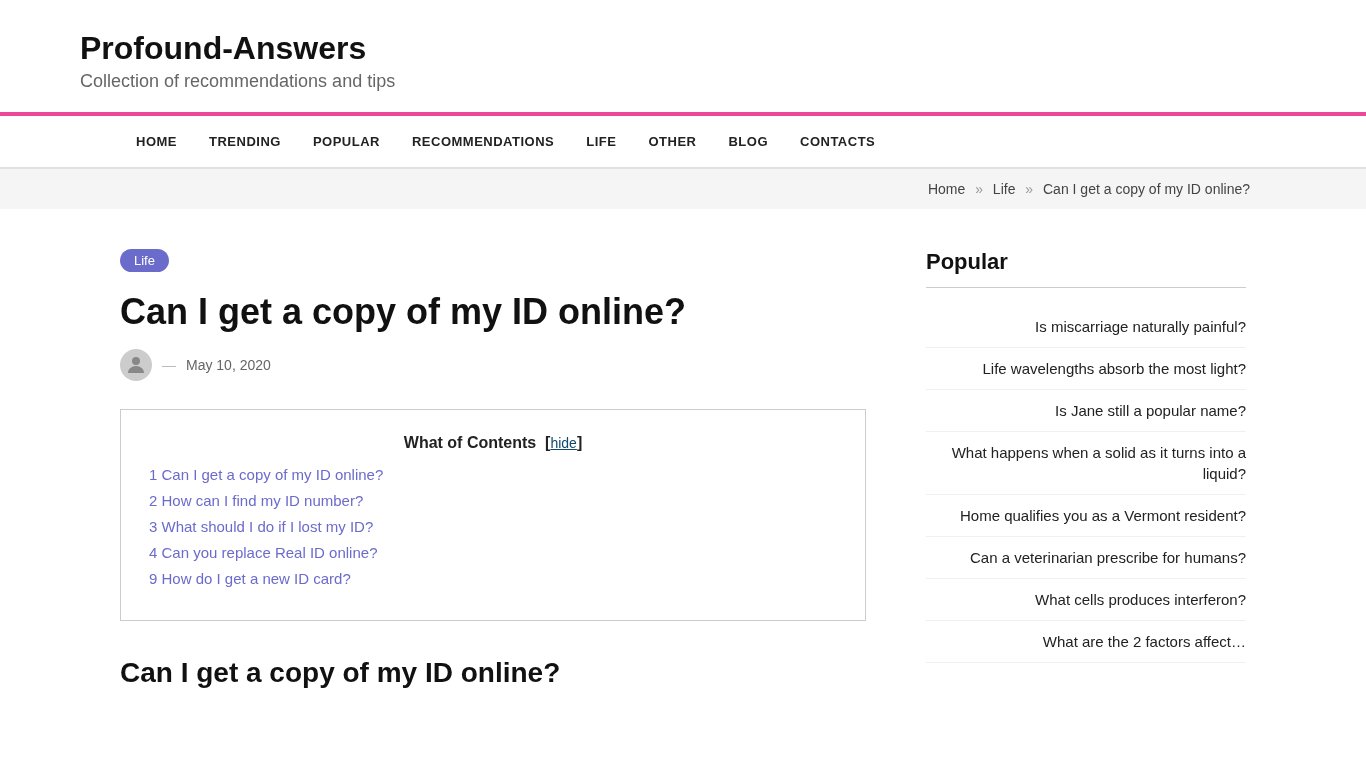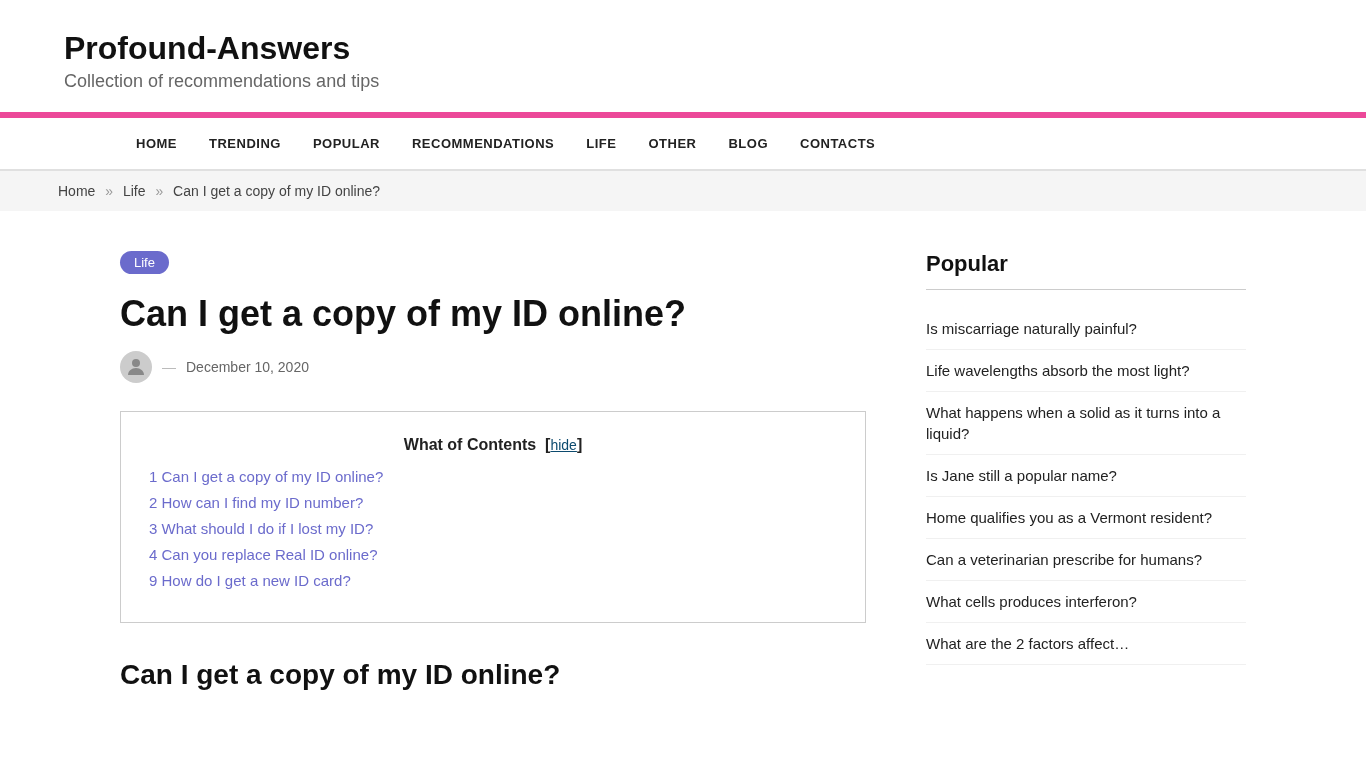--- a/index.html
+++ b/index.html
@@ -1,33 +1,33 @@
 <!DOCTYPE html>
 <html><head>
   <meta charset="utf-8">
   <style>
     * { box-sizing: border-box; margin: 0; padding: 0; }
     body { font-family: Georgia, 'Times New Roman', serif; background: #fff; color: #222; font-size: 16px; }
 
     
-    .site-header { padding: 30px 64px 20px; border-bottom: 6px solid #ec4899; }
+    .site-header { padding: 30px 80px 20px; border-bottom: 4px solid #ec4899; }
     .site-title { font-size: 32px; font-weight: 700; color: #111; font-family: Arial, sans-serif; }
     .site-tagline { font-size: 18px; color: #666; margin-top: 4px; font-family: Arial, sans-serif; }
 
     
     .main-nav { padding: 0 120px; border-bottom: 2px solid #e0e0e0; }
     .main-nav ul { display: flex; list-style: none; gap: 0; }
     .main-nav ul li a {
       display: block; padding: 18px 16px; font-size: 13px; font-weight: 700;
       font-family: Arial, sans-serif; color: #222; text-decoration: none; letter-spacing: 0.5px;
       text-transform: uppercase;
     }
 
     
-    .breadcrumb-bar { background: #f5f5f5; padding: 12px 58px; font-size: 14px; font-family: Arial, sans-serif; color: #444; }
+    .breadcrumb-bar { background: #f5f5f5; padding: 12px 116px; font-size: 14px; font-family: Arial, sans-serif; color: #444; text-align: right; }
     .breadcrumb-bar a { color: #444; text-decoration: none; }
     .breadcrumb-bar .sep { margin: 0 6px; color: #999; }
 
     
     .content-area { display: flex; padding: 40px 120px; gap: 60px; }
     .main-content { flex: 1; min-width: 0; }
     .sidebar { width: 320px; flex-shrink: 0; }
 
     
     .category-badge {
@@ -59,21 +59,21 @@
     .toc-list { list-style: none; }
     .toc-list li { margin-bottom: 8px; }
     .toc-list li a { color: #6b6bcc; text-decoration: none; font-size: 15px; font-family: Liberation Sans, sans-serif; }
 
     
     .section-title { font-size: 28px; font-weight: 700; color: #111; font-family: Arial, sans-serif; margin-top: 20px; }
 
     
     .sidebar-title { font-size: 22px; font-weight: 700; font-family: Arial, sans-serif; color: #111; margin-bottom: 12px; }
     .sidebar-divider { border: none; border-top: 1px solid #ccc; margin-bottom: 18px; }
-    .sidebar-links { list-style: none; }
+    .sidebar-links { list-style: none; text-align: right; }
     .sidebar-links li { margin-bottom: 0; }
     .sidebar-links li a {
       display: block; color: #222; text-decoration: none;
       font-family: Arial, sans-serif; font-size: 15px;
       padding: 10px 0; border-bottom: 1px solid #f0f0f0;
       line-height: 1.4;
     }
   </style>
 </head>
 <body>
@@ -128,21 +128,21 @@
     <h1 class="article-title">Can I get a copy of my ID online?</h1>
 
     <div class="author-row">
       <div class="author-avatar">
         <svg viewBox="0 0 24 24" xmlns="http://www.w3.org/2000/svg">
           <circle cx="12" cy="8" r="4"></circle>
           <path d="M4 20c0-4 3.6-7 8-7s8 3 8 7"></path>
         </svg>
       </div>
       <span class="author-dash">—</span>
-      <span>December 10, 2020</span>
+      <span>May 10, 2020</span>
     </div>
 
     
     <div class="toc-box">
       <div class="toc-title">
         <span>What of Contents</span>
         &nbsp;[<a class="toc-hide" href="#">hide</a>]
       </div>
       <ul class="toc-list" id="toc-list">
           <li><a href="#">1 Can I get a copy of my ID online?</a></li>
@@ -160,24 +160,24 @@
     <h2 class="sidebar-title">Popular</h2>
     <hr class="sidebar-divider">
     <ul class="sidebar-links" id="sidebar-links">
         <li>
           <a href="#">Is miscarriage naturally painful?</a>
         </li>
         <li>
           <a href="#">Life wavelengths absorb the most light?</a>
         </li>
         <li>
-          <a href="#">What happens when a solid as it turns into a liquid?</a>
+          <a href="#">Is Jane still a popular name?</a>
         </li>
         <li>
-          <a href="#">Is Jane still a popular name?</a>
+          <a href="#">What happens when a solid as it turns into a liquid?</a>
         </li>
         <li>
           <a href="#">Home qualifies you as a Vermont resident?</a>
         </li>
         <li>
           <a href="#">Can a veterinarian prescribe for humans?</a>
         </li>
         <li>
           <a href="#">What cells produces interferon?</a>
         </li>

